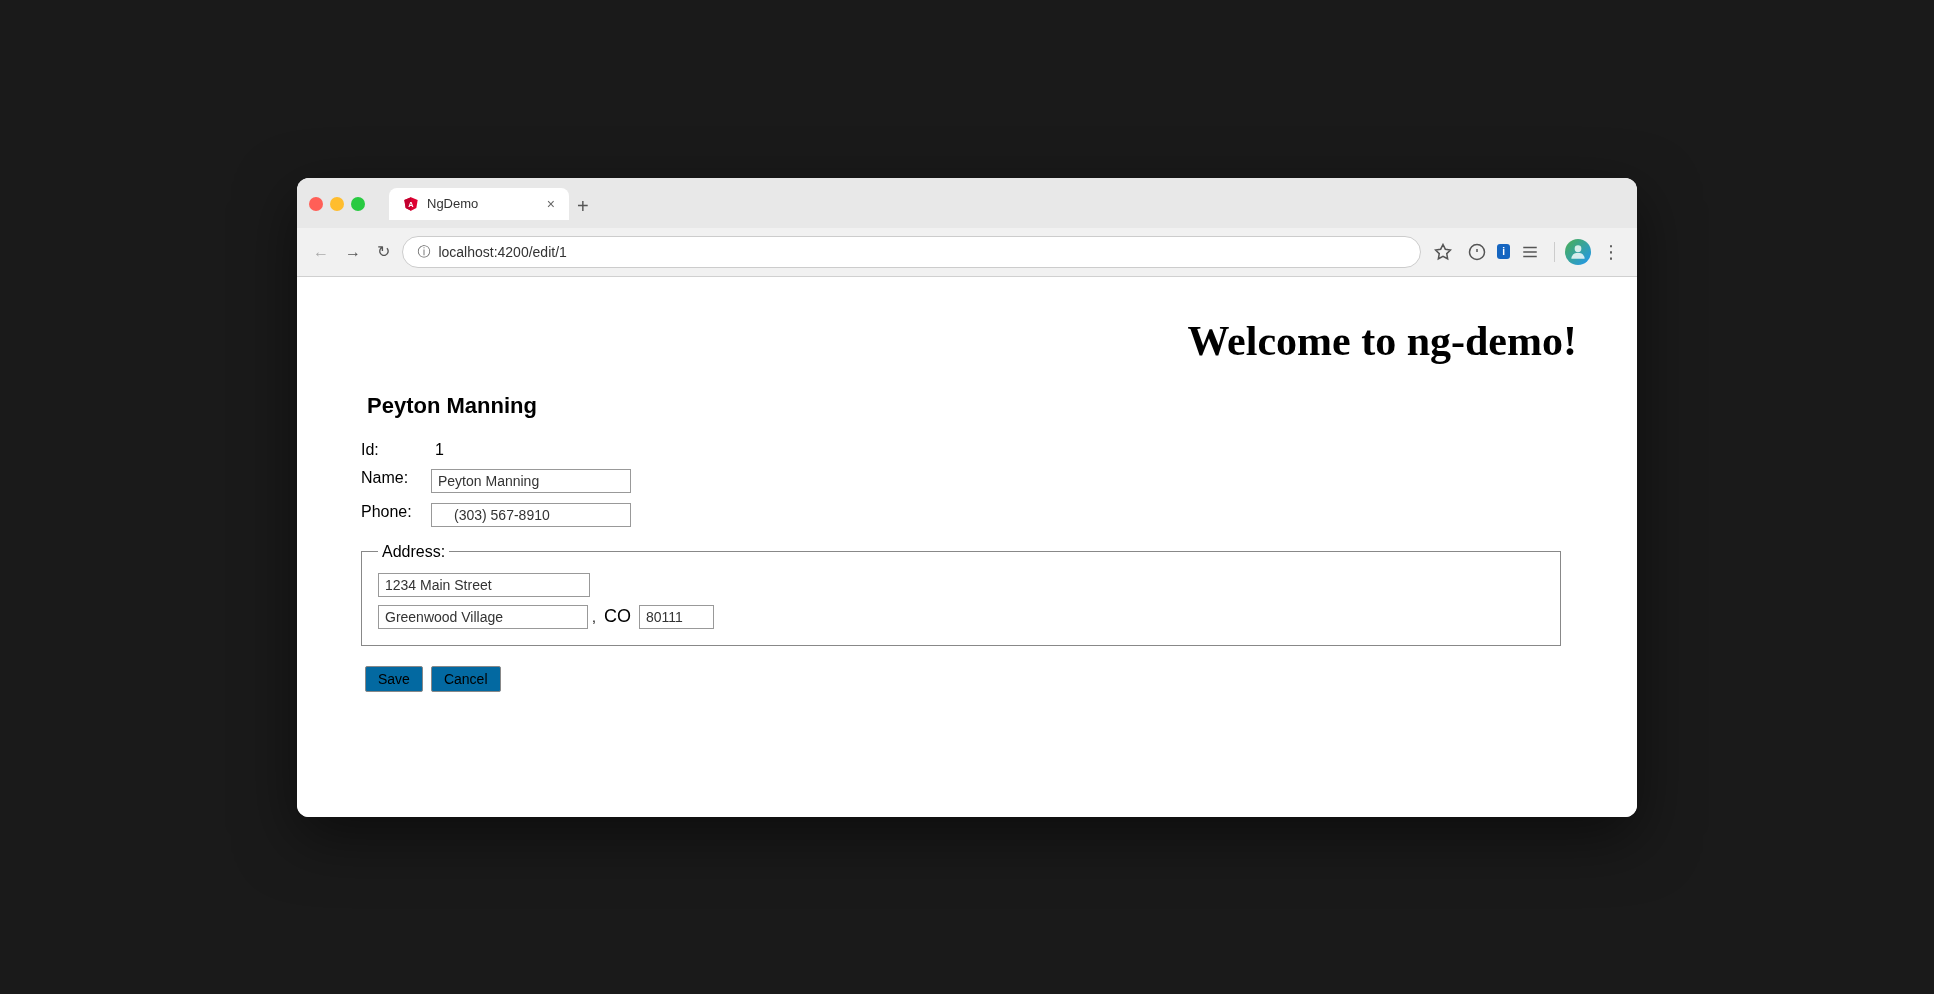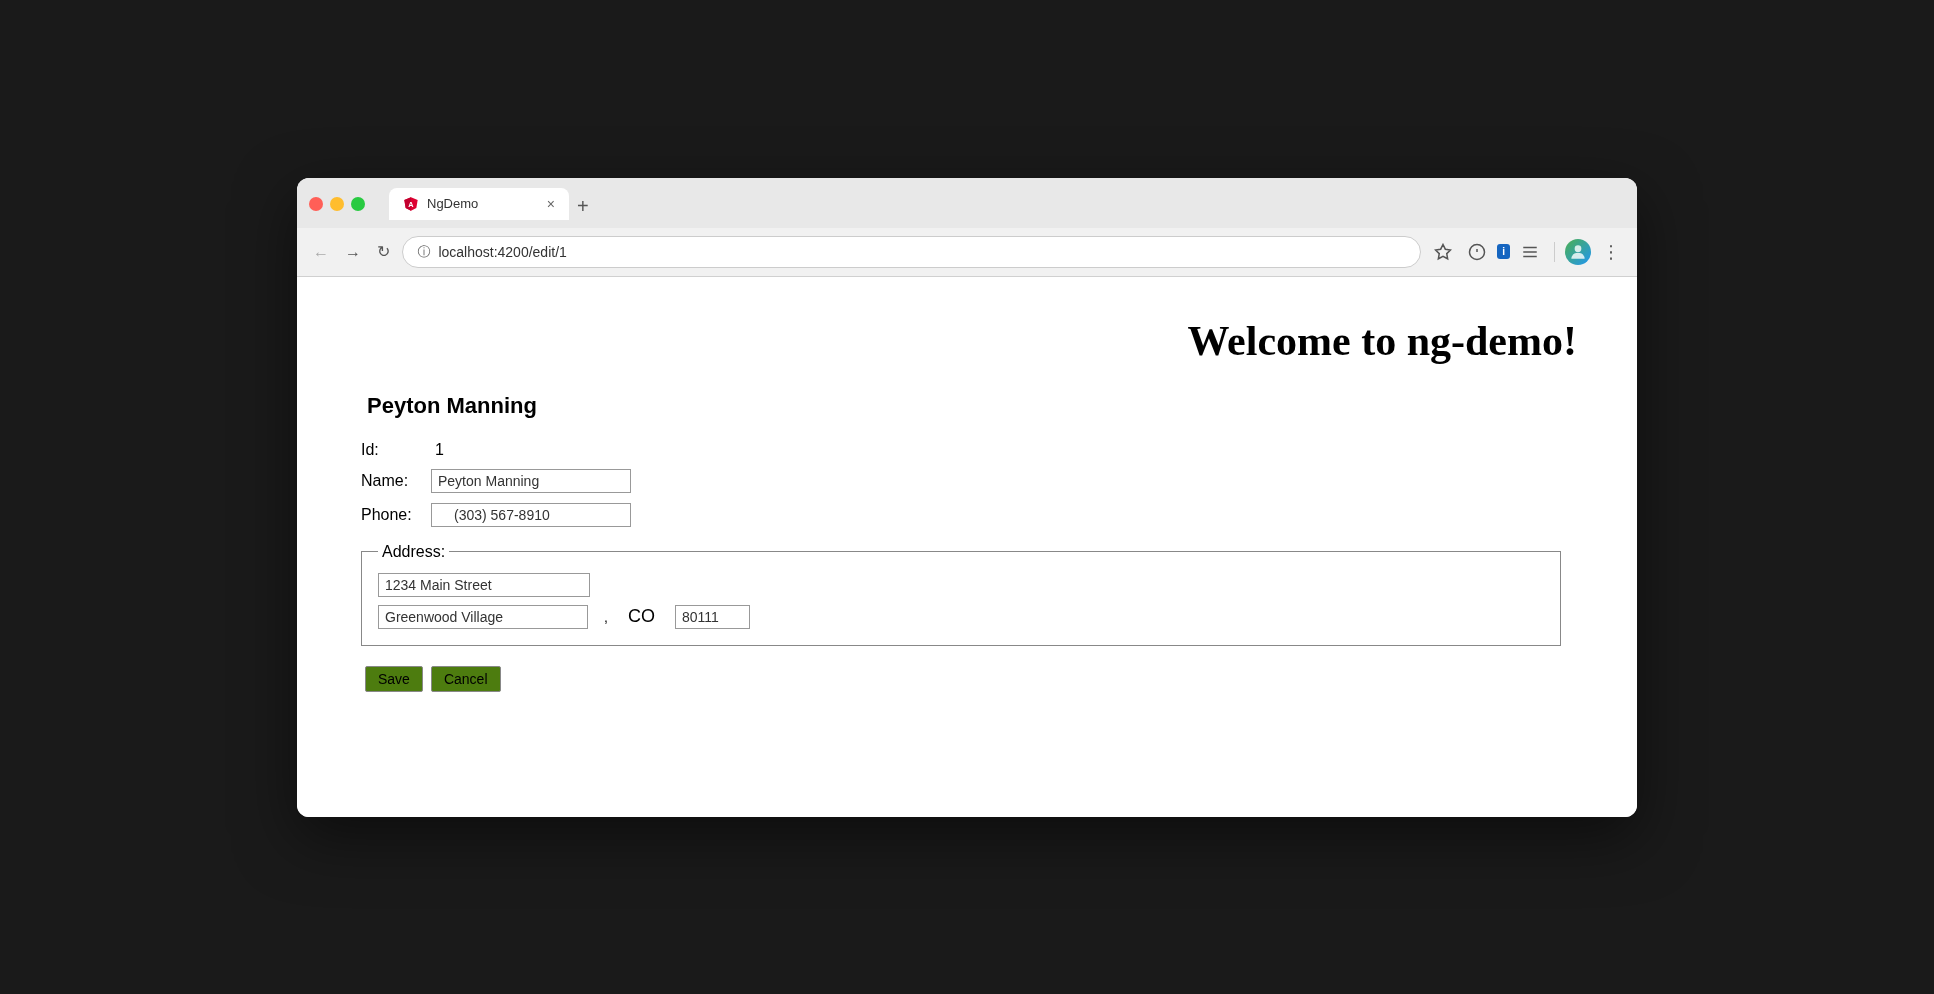--- a/index.html
+++ b/index.html
@@ -217,21 +217,20 @@
       margin-bottom: 22px;
       margin-left: 10px;
     }
 
     .form-section {
       margin-left: 4px;
     }
 
     .field-row {
       display: flex;
-      align-items: center;
       margin-bottom: 10px;
       font-size: 16px;
     }
 
     .field-label {
       font-size: 16px;
       font-weight: normal;
       color: #000;
       min-width: 70px;
     }
@@ -266,21 +265,21 @@
       padding: 0 4px;
     }
 
     .address-street-row {
       margin-bottom: 8px;
     }
 
     .address-city-row {
       display: flex;
       align-items: center;
-      gap: 16px;
+      gap: 4px;
     }
 
     .address-comma {
       font-size: 14px;
       color: #000;
     }
 
     .address-state {
       font-size: 18px;
       color: #000;
@@ -297,21 +296,21 @@
       display: flex;
       gap: 8px;
       margin-top: 20px;
       margin-left: 4px;
     }
 
     .btn {
       padding: 4px 12px;
       font-size: 14px;
       border: 1px solid #888;
-      background: #4d7c0f;
+      background: #0369a1;
       cursor: pointer;
       border-radius: 2px;
       color: #000;
     }
   </style>
 </head>
 <body>
 
 <div class="browser-window">
 

